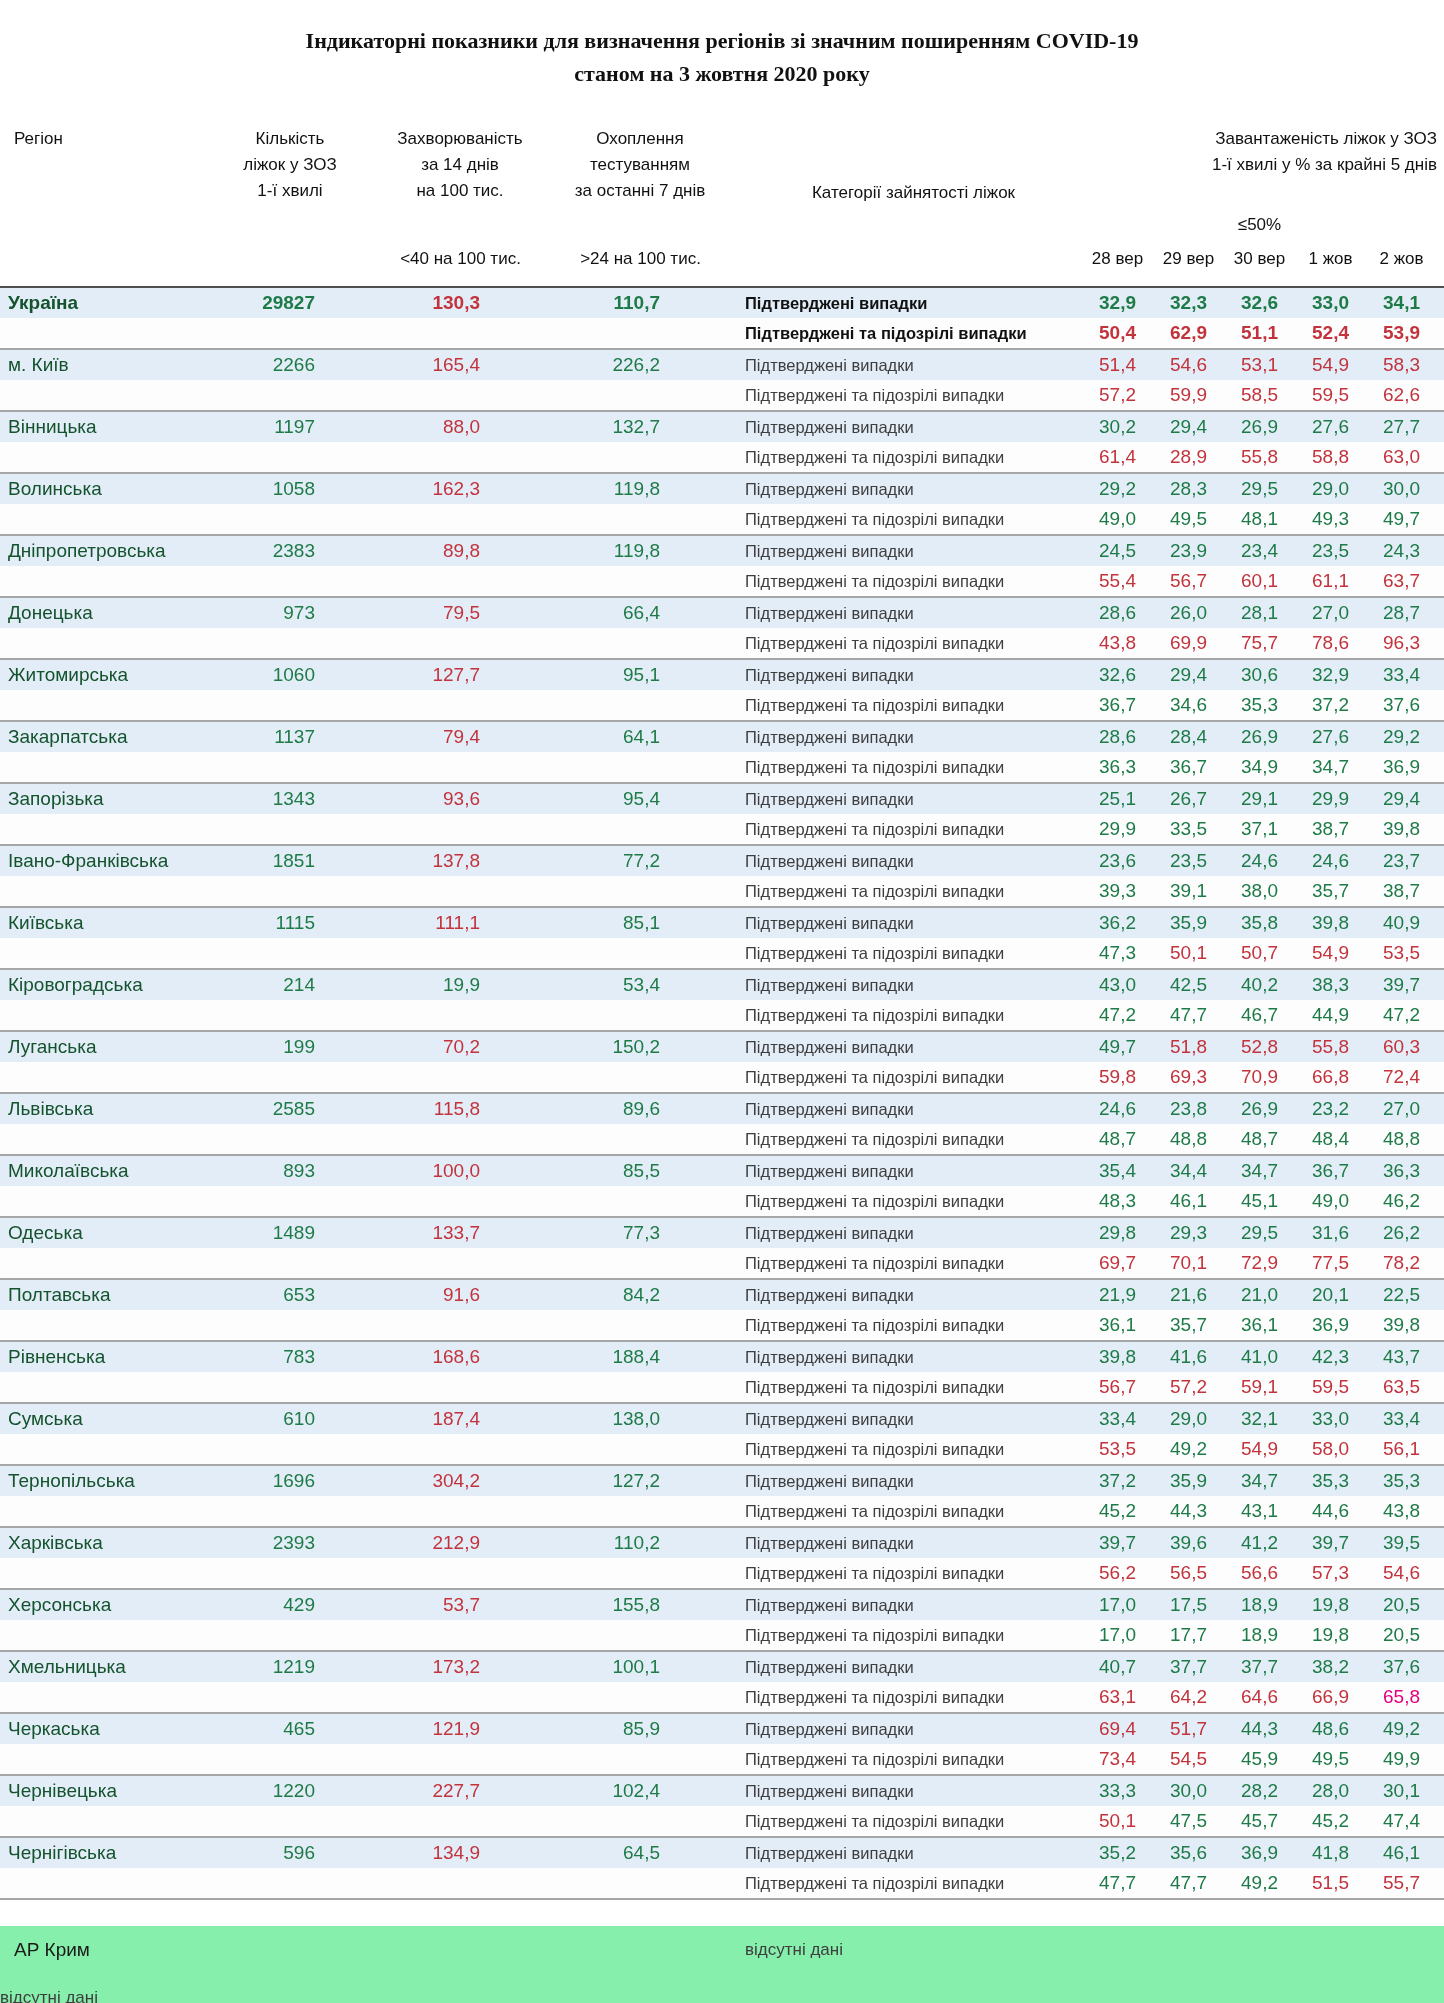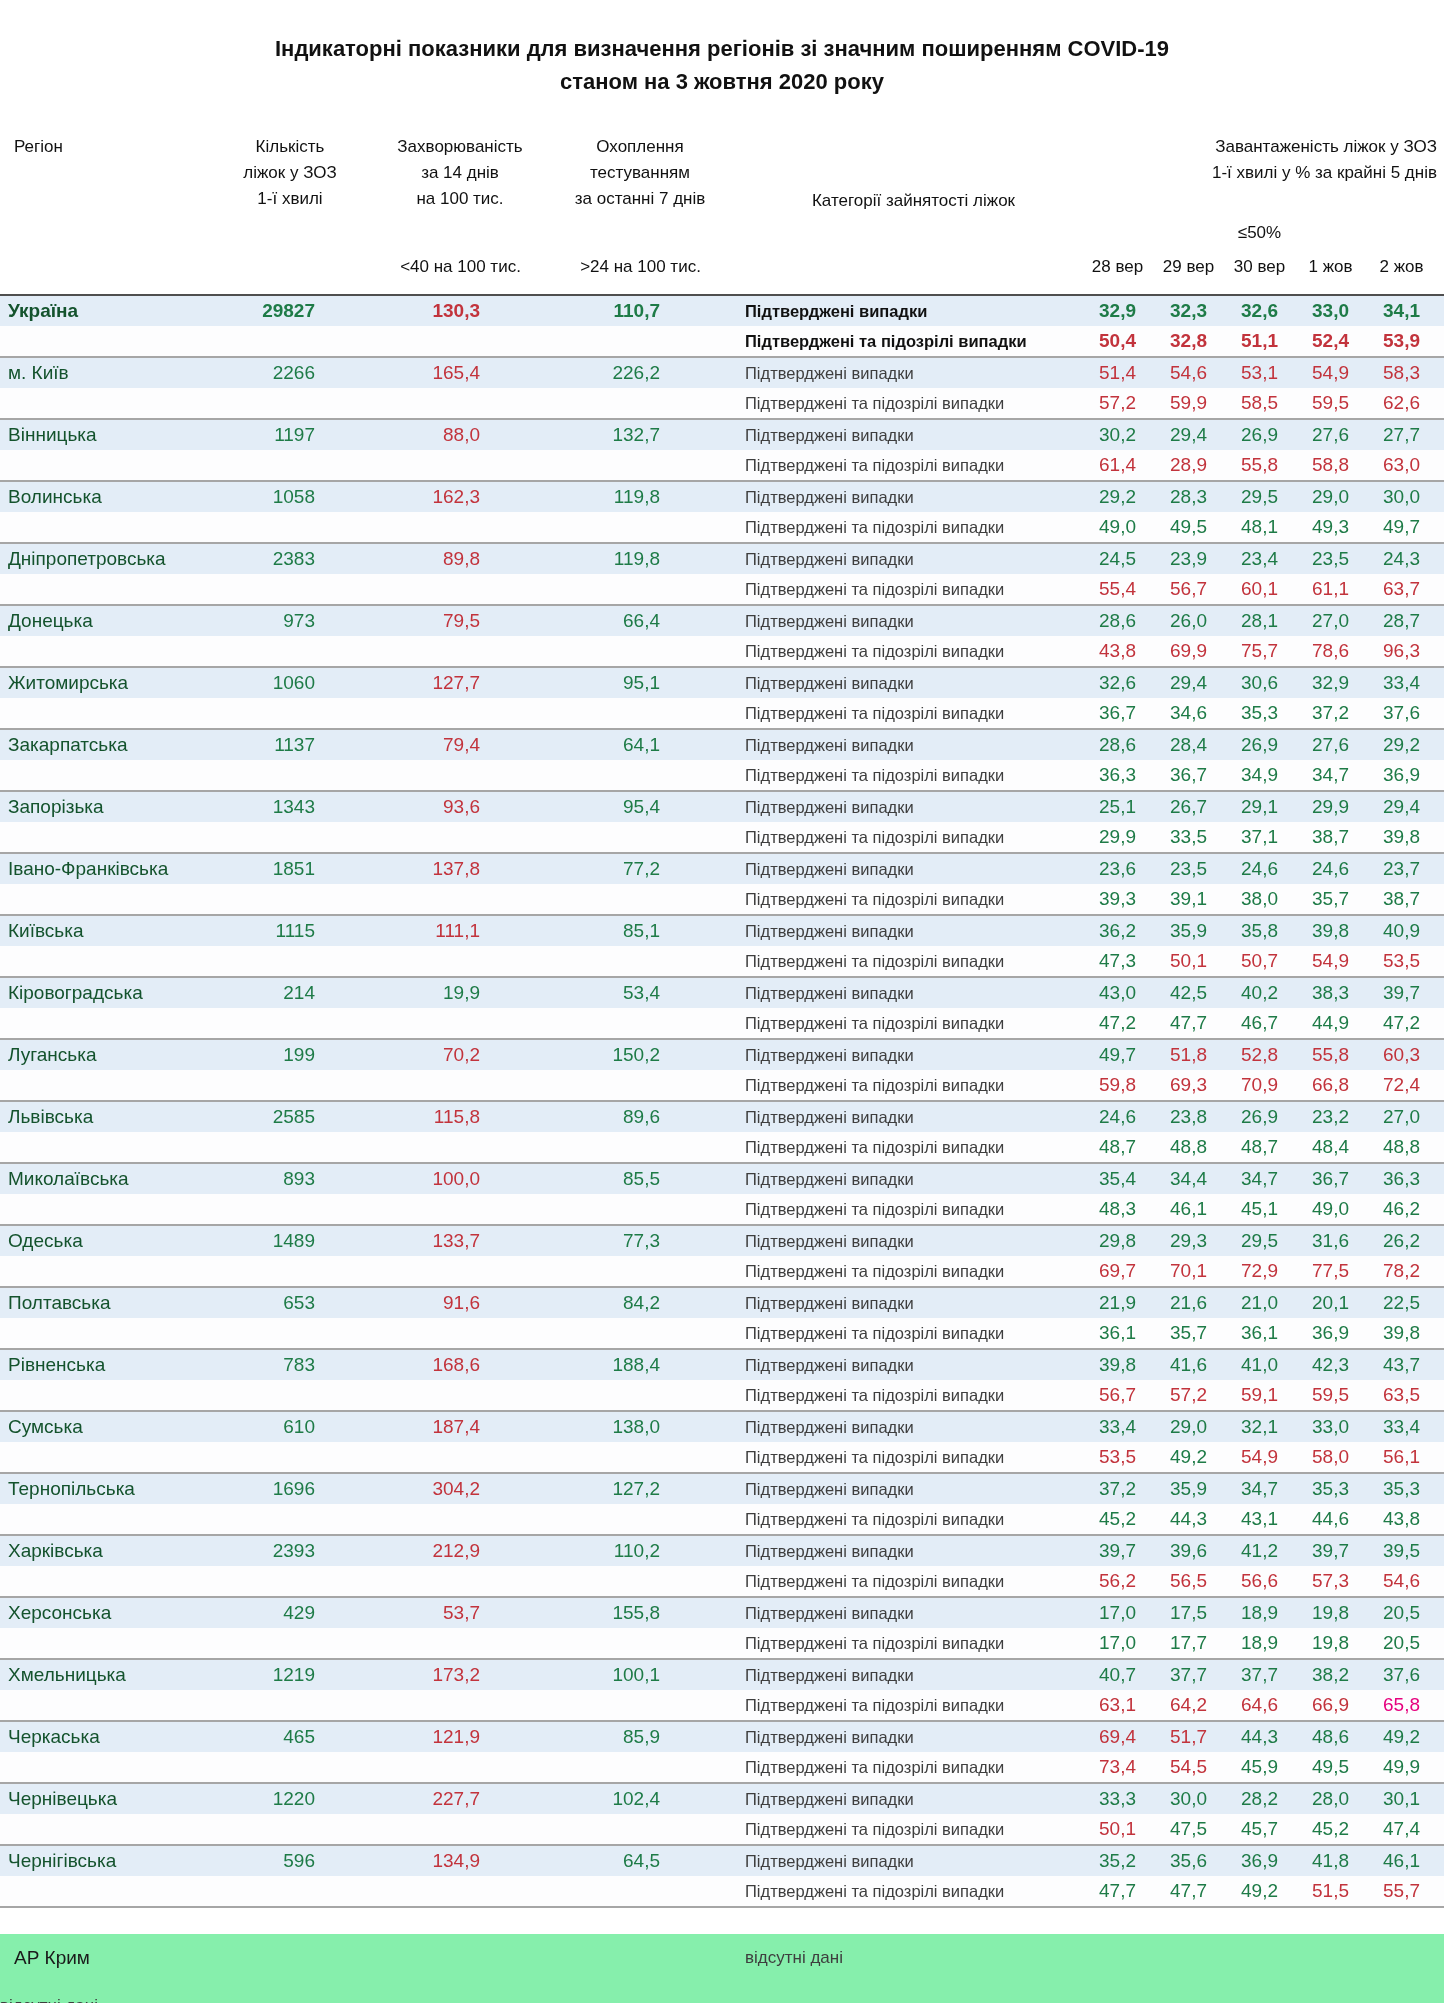--- a/index.html
+++ b/index.html
@@ -1,18 +1,18 @@
 <!DOCTYPE html>
 <html><head>
 <meta charset="utf-8">
 <style>
   html,body{margin:0;padding:0;background:#fff;}
   .page{position:relative;width:1444px;height:2003px;background:#fff;overflow:hidden;
         font-family:"Liberation Sans",sans-serif;color:#111;}
-  .title{margin-top:32px;text-align:center;font-weight:bold;font-size:22px;line-height:33px;color:#111;}
+  .title{margin-top:24px;text-align:center;font-weight:bold;font-size:22px;line-height:33px;color:#111;font-family:Liberation Serif, serif;}
   
   .thead{position:relative;height:196px;font-size:17px;line-height:26px;color:#111;}
   .thead .abs{position:absolute;}
   .h-region{left:14px;top:36px;}
   .h-beds{left:217px;width:146px;top:36px;text-align:center;}
   .h-inc{left:368px;width:184px;top:36px;text-align:center;}
   .h-test{left:536px;width:208px;top:36px;text-align:center;}
   .h-cat{left:745px;width:337px;top:90px;text-align:center;}
   .h-occ{right:7px;top:36px;text-align:right;}
   .h-occ-thr{left:1082px;width:355px;top:122px;text-align:center;}
@@ -101,21 +101,21 @@
           <div class="c-val green">34,1</div>
         </div>
         <div class="trow r2">
           <div class="c-region"></div>
           <div class="c-num green"></div>
           <div class="c-num "></div>
           <div class="c-num green"></div>
           <div class="c-gap"></div>
           <div class="c-cat">Підтверджені та підозрілі випадки</div>
           <div class="c-val red">50,4</div>
-          <div class="c-val red">32,8</div>
+          <div class="c-val red">62,9</div>
           <div class="c-val red">51,1</div>
           <div class="c-val red">52,4</div>
           <div class="c-val red">53,9</div>
         </div>
       </div>
       <div class="block">
         <div class="trow r1">
           <div class="c-region">м. Київ</div>
           <div class="c-num green">2266</div>
           <div class="c-num red">165,4</div>

